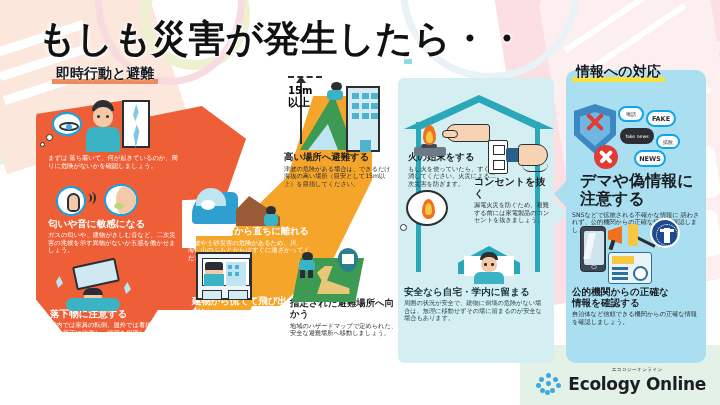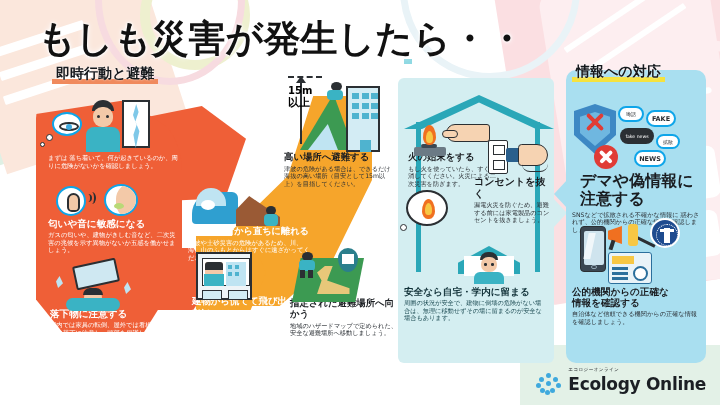--- a/index.html
+++ b/index.html
@@ -121,21 +121,21 @@
     border-top:14px solid transparent; border-bottom:14px solid transparent;
     border-right:13px solid #a9dff0;
   }
 
   
   .ill { position:absolute; z-index:22; }
   .circ { border-radius:50%; }
   .bub { border-radius:50%; border:2px solid #0ea5e9; background:#fff; }
 
   
-  .logo { position:absolute; right:14px; bottom:10px; z-index:50; text-align:left; }
+  .logo { position:absolute; right:14px; bottom:10px; z-index:50; text-align:center; }
   .logo-row { display:flex; align-items:center; gap:6px; }
   .logo-dots { position:relative; width:26px; height:22px; }
   .logo-dots i { position:absolute; width:5px; height:5px; border-radius:50%; background:#3fa9dd; display:block; }
   .logo-kana { font-size:4.6px; letter-spacing:.4px; color:#2b2f33; margin-left:32px; margin-bottom:1px; }
   .logo-name { font-size:17px; font-weight:bold; color:#1b1f24; letter-spacing:-.3px; }
 </style>
 </head>
 <body>
 
 <div id="stage">

